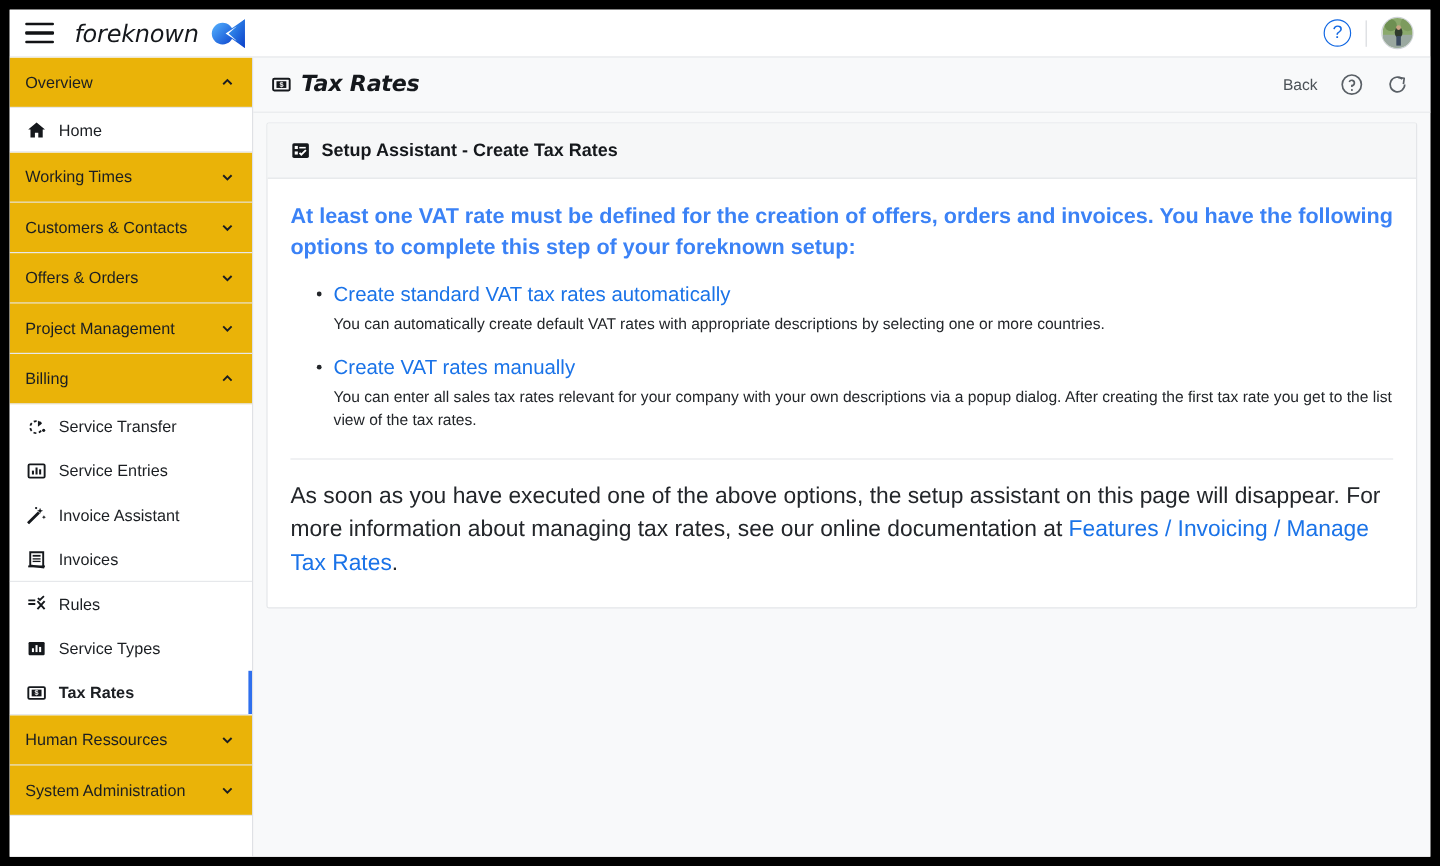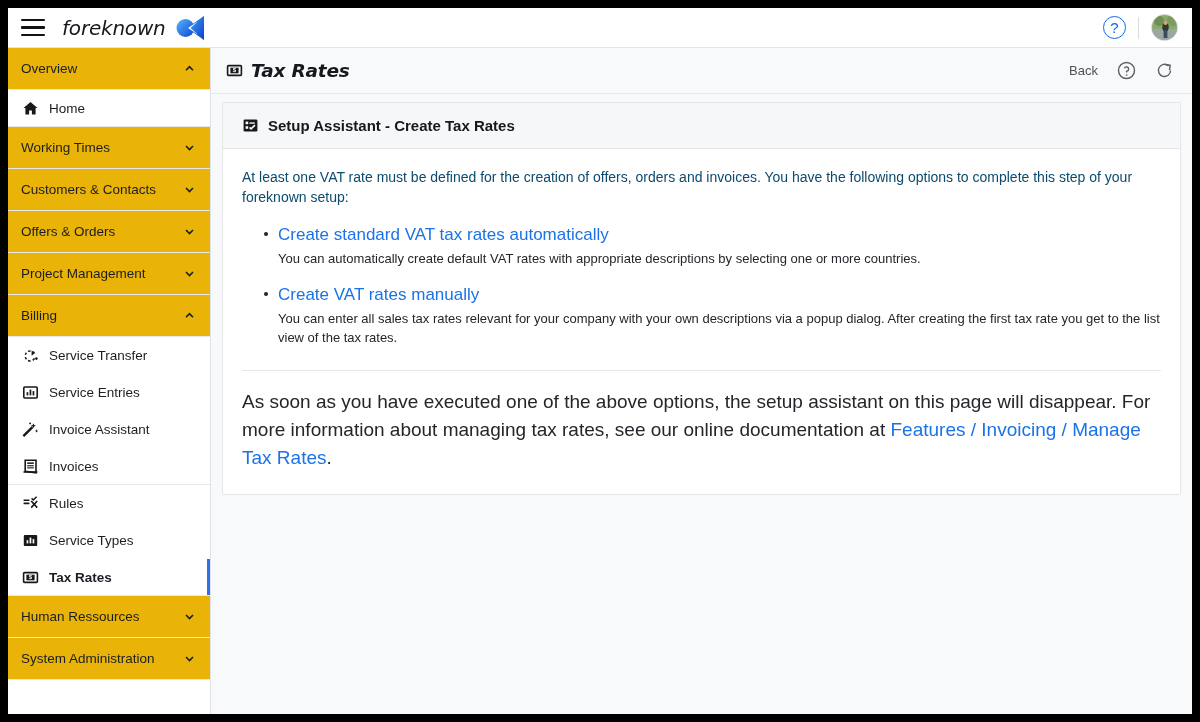--- a/index.html
+++ b/index.html
@@ -176,21 +176,21 @@
     border-bottom: 1px solid #e4e6e9;
     padding: 14px 19px;
     display: flex; align-items: flex-end; gap: 9px;
   }
   .card-head-title {
     font-size: 15px; font-weight: bold; color: #15181c;
   }
   .card-body { padding: 18px 19px 22px 19px; }
 
   .intro {
-    font-size: 14px; color: #0c4a6e; line-height: 1.45;
+    font-size: 18px; color: #3b82f6; line-height: 1.45; font-weight: bold;
   }
   ul.opts {
     margin: 17px 0 0 0;
     padding-left: 36px;
     list-style: none;
   }
   ul.opts > li { margin-bottom: 17px; position: relative; }
   ul.opts > li:last-child { margin-bottom: 0; }
   ul.opts > li::before {
     content: "";

